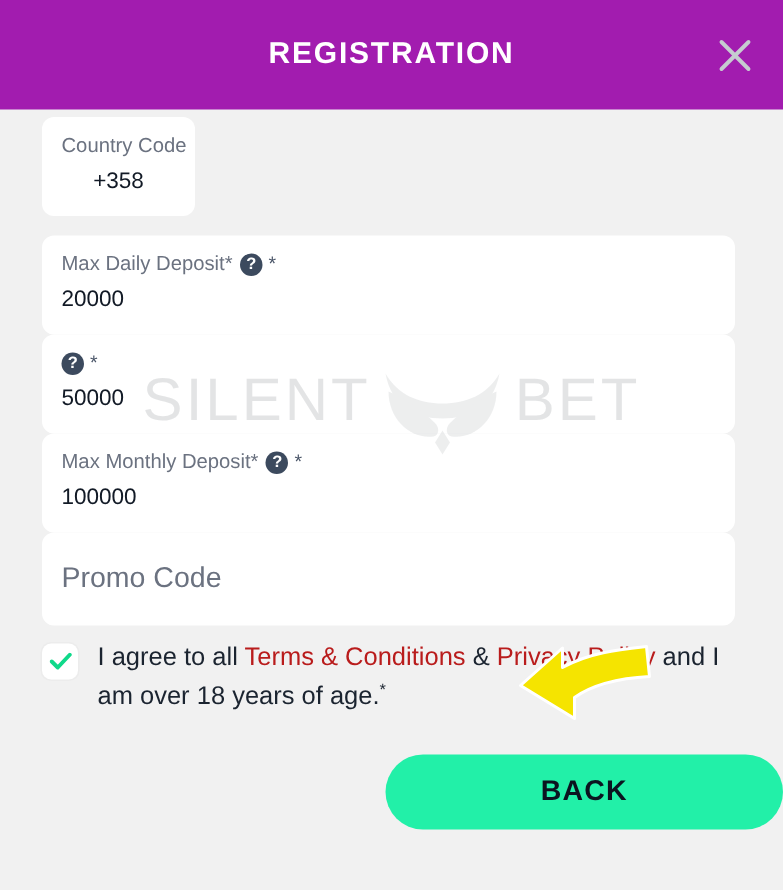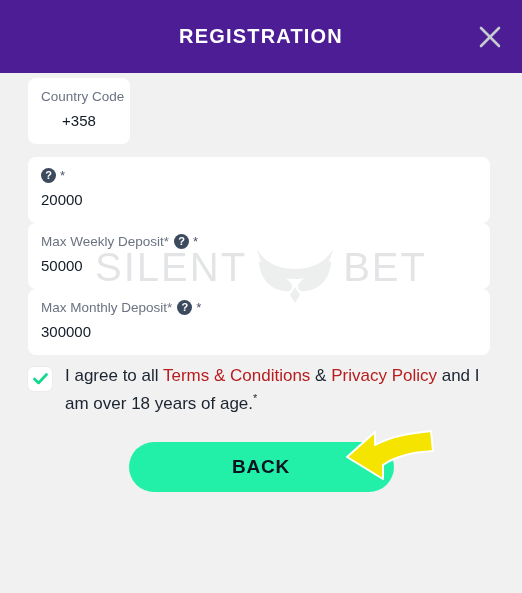--- a/index.html
+++ b/index.html
@@ -12,21 +12,21 @@
     background: #f1f1f1;
     font-family: "Liberation Sans", sans-serif;
     overflow: hidden;
     position: relative;
   }
 
   
   .header {
     position: relative;
     height: 73px;
-    background: #4c1d95;
+    background: #a21caf;
     display: flex;
     align-items: center;
     justify-content: center;
   }
   .header-title {
     color: #ffffff;
     font-size: 20px;
     font-weight: 700;
     letter-spacing: 1.2px;
   }
@@ -67,21 +67,21 @@
   .field.country { width: 102px; }
   .field.mobile  { flex: 1; }
   .field.full    { width: 100%; }
 
   .field-label {
     font-size: 13.5px;
     color: #6b7280;
     line-height: 16px;
     white-space: nowrap;
     display: flex;
-    align-items: flex-start;
+    align-items: flex-end;
     gap: 5px;
   }
   .field-label .lbl-text { display: inline-block; }
 
   .field-value {
     font-size: 15px;
     color: #121a26;
     line-height: 27px;
     margin-top: 2px;
     min-height: 27px;
@@ -183,21 +183,21 @@
   }
   .sup-star {
     font-size: 11px;
     vertical-align: super;
     color: #1b2430;
   }
 
   
   .btn-wrap {
     display: flex;
-    justify-content: center;
+    justify-content: flex-end;
     margin-top: 27px;
   }
   .back-btn {
     width: 265px;
     height: 50px;
     border-radius: 25px;
     background: #22f0a8;
     border: none;
     color: #0b1420;
     font-size: 19px;
@@ -238,44 +238,47 @@
       <div class="field-label">
         <span class="lbl-text">Country Code</span>
       </div>
       <div class="field-value centered">+358</div>
     </div>
 
   </div>
 
   <div class="field full">
     <div class="field-label">
+      <span class="lbl-text">Max Daily Deposit*</span>
       <span class="help-icon">?</span>
       <span class="req-star">*</span>
     </div>
     <div class="field-value">20000</div>
   </div>
 
   <div class="field full">
     <div class="field-label">
-      <span class="lbl-text">Max Weekly Deposit*</span>
       <span class="help-icon">?</span>
       <span class="req-star">*</span>
     </div>
     <div class="field-value">50000</div>
   </div>
 
   <div class="field full">
     <div class="field-label">
       <span class="lbl-text">Max Monthly Deposit*</span>
       <span class="help-icon">?</span>
       <span class="req-star">*</span>
     </div>
-    <div class="field-value">300000</div>
-  </div>
-
+    <div class="field-value">100000</div>
+  </div>
+
+  <div class="field full promo">
+    <div class="promo-placeholder">Promo Code</div>
+  </div>
 
   <svg class="arrow" width="90" height="55" viewBox="0 0 90 55">
     <path d="M2 28 L30 3 L30 16 C48 6, 68 4, 86 2 L88 22 C70 23, 52 26, 38 36 L38 50 Z" fill="#f5e400" stroke="#ffffff" stroke-width="2" stroke-linejoin="round"></path>
   </svg>
 </div>
 
 <div class="terms">
   <div class="checkbox">
     <svg width="15" height="12" viewBox="0 0 15 12">
       <path d="M1.5 6 L5.5 10 L13.5 1.5" fill="none" stroke="#0fd98a" stroke-width="2.6" stroke-linecap="round" stroke-linejoin="round"></path>

